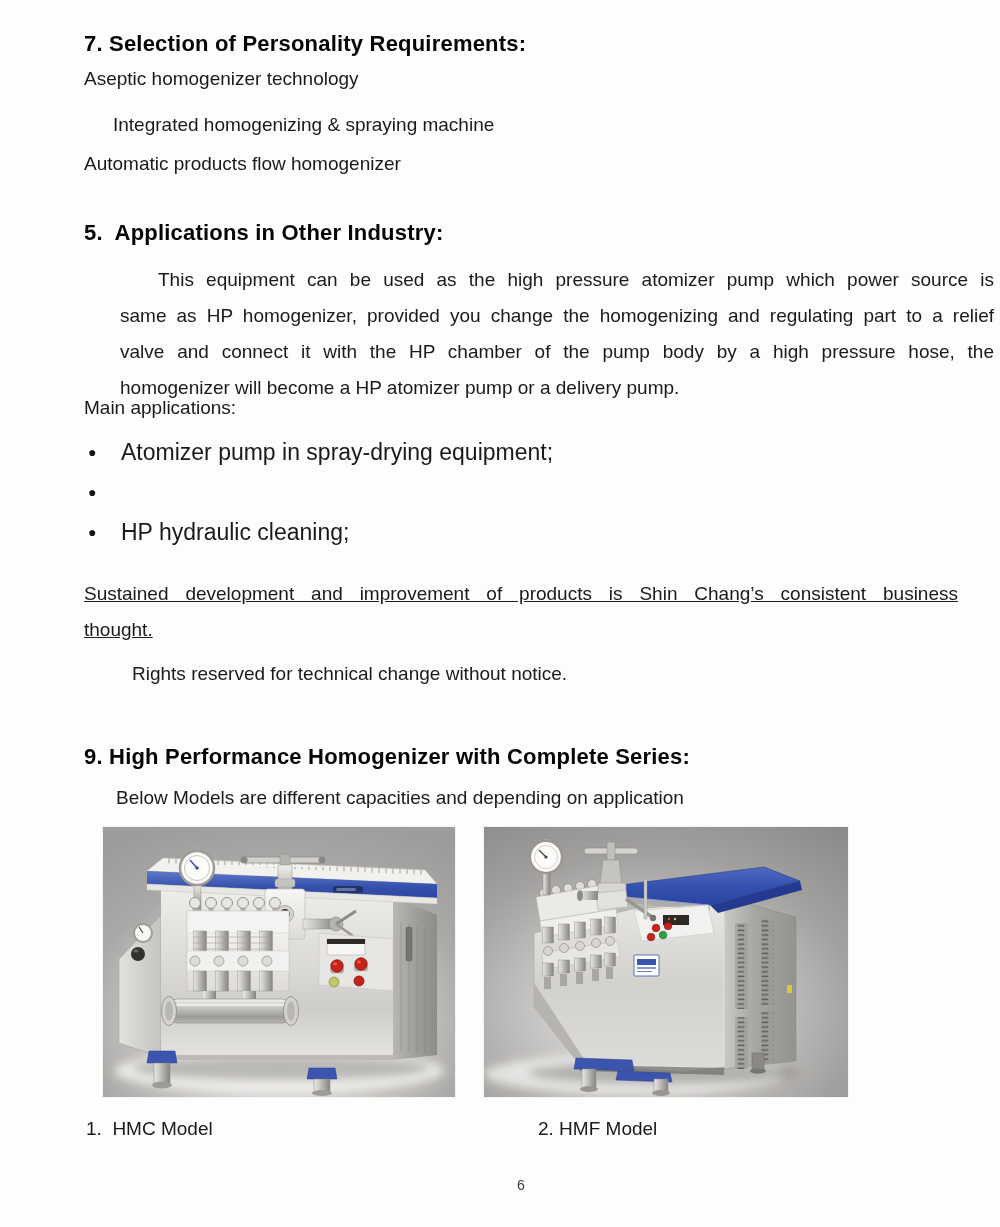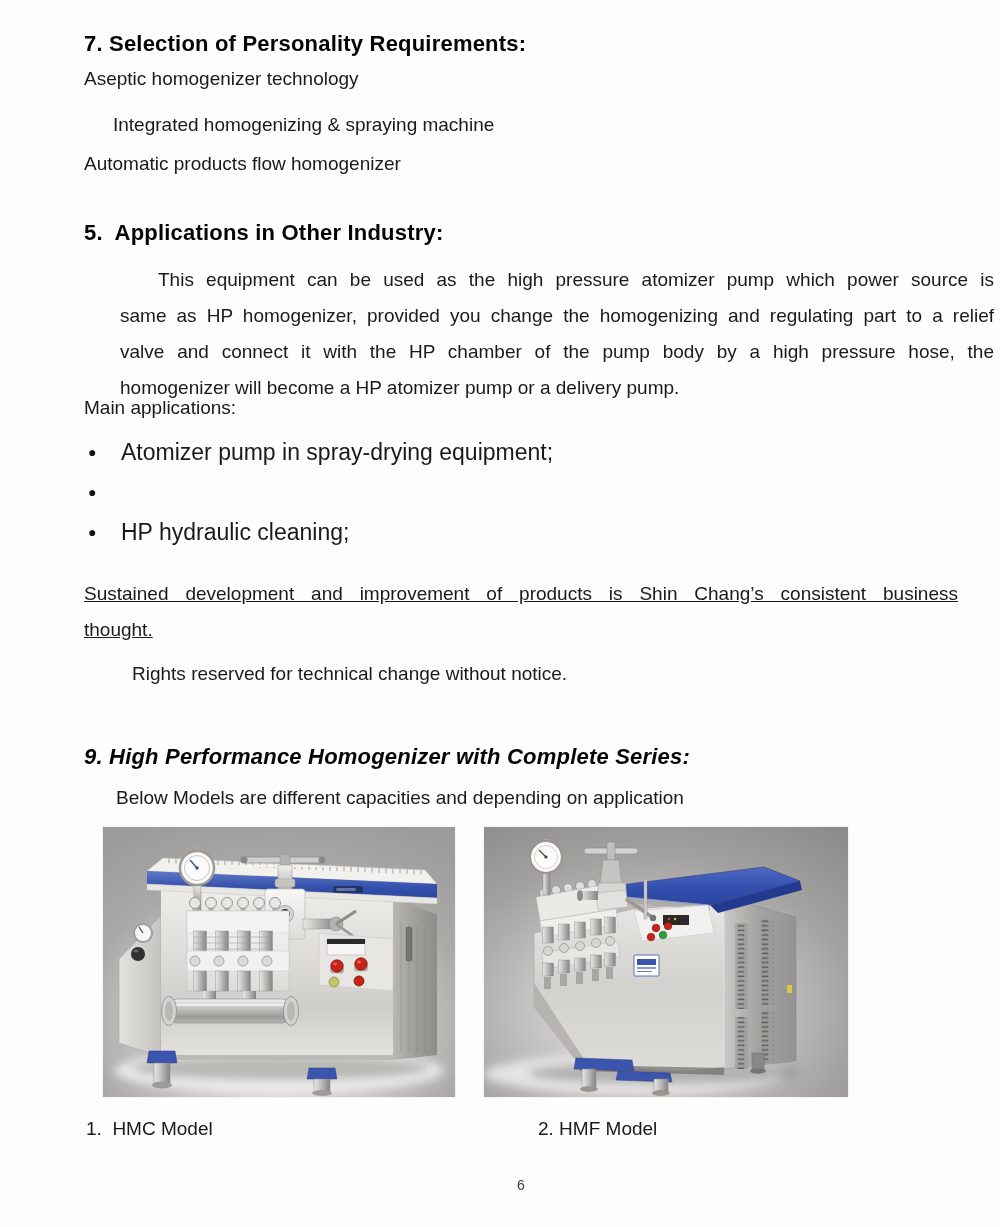--- a/index.html
+++ b/index.html
@@ -29,21 +29,21 @@
   .s7-l3 { left:84px; top:153px; }
   .h8 { left:84px; top:220px; width:880px; }
   .p8 { left:84px; top:262px; width:874px;margin-left:36px; }
   .apps { left:84px; top:397px; }
   .bullets { left:84px; top:432px; width:700px; }
   .bullet-row { display:flex; align-items:center; height:40px; }
   .dot { width:37px; padding-left:4px; font-size:14px; color:#111; }
   .btext { font-size:23px; }
   .closing { left:84px; top:576px; width:874px;text-decoration:underline; }
   .rights { left:84px; top:663px;margin-left:48px; }
-  .h9 { left:84px; top:744px; width:880px;font-style:italic; }
+  .h9 { left:84px; top:744px; width:880px; }
   .below { left:116px; top:787px; }
   .photo {
     position:absolute; overflow:hidden;
     box-shadow:0 0 0 1px rgba(0,0,0,0.04);
   }
   .photo1 { left:103px; top:827px; width:352px; height:270px; }
   .photo2 { left:484px; top:827px; width:364px; height:270px; }
   .photo svg { display:block; width:100%; height:100%; }
   .caption { font-size:19px; white-space:pre; }
   .cap1 { left:86px; top:1118px; }

